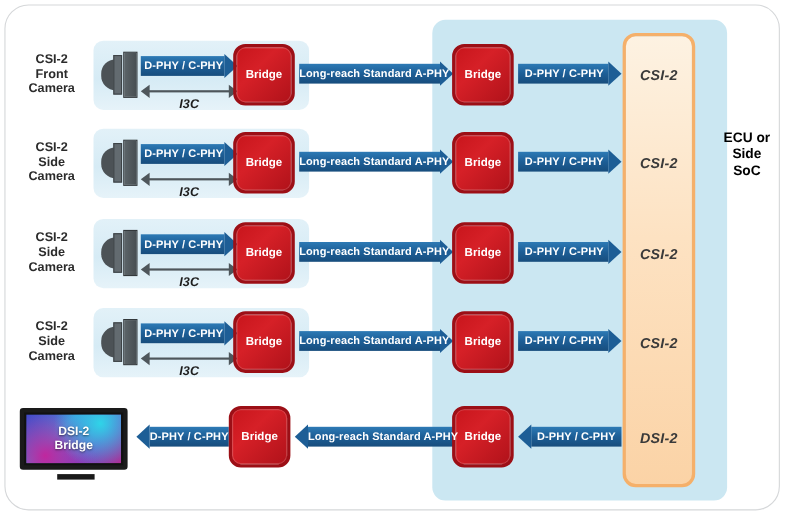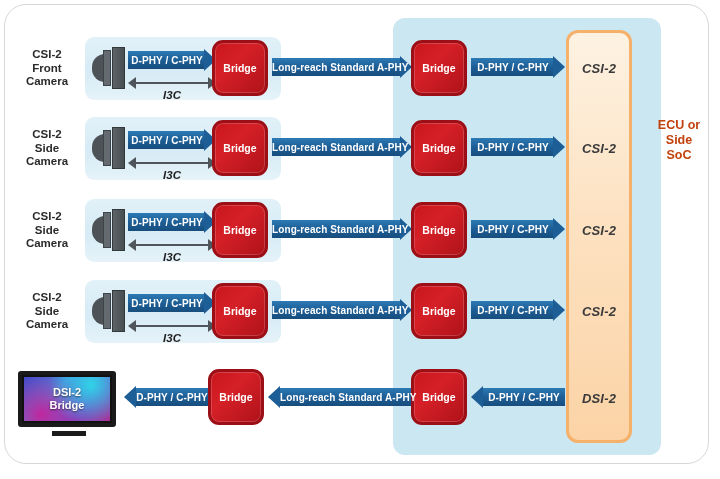--- a/index.html
+++ b/index.html
@@ -52,21 +52,21 @@
     width:66px;
     text-align:center;
     font-size:13px;font-style:italic;font-weight:bold;
     color:#3a3a3a;
     letter-spacing:.2px;
   }
 
   .ecu-label{
     position:absolute;left:646px;top:118px;
     width:66px;text-align:center;
-    font-size:12.5px;font-weight:bold;color:#c2410c;
+    font-size:12.5px;font-weight:bold;color:#000000;
     line-height:15px;
   }
 
   .cam-label{
     position:absolute;left:12px;
     width:70px;text-align:center;
     font-size:11.5px;font-weight:bold;color:#2b2b2b;
     line-height:13.5px;
   }
 

